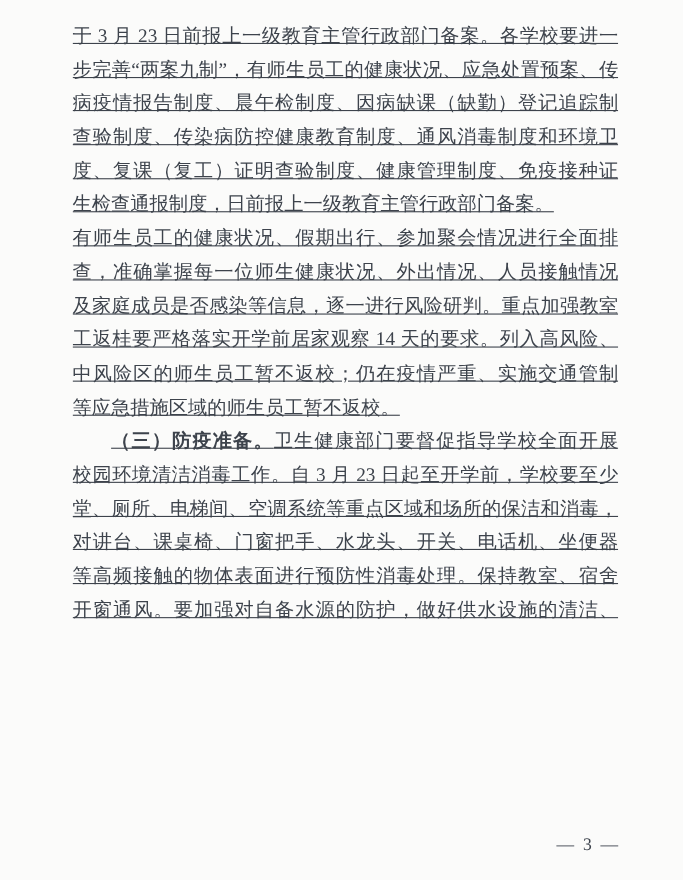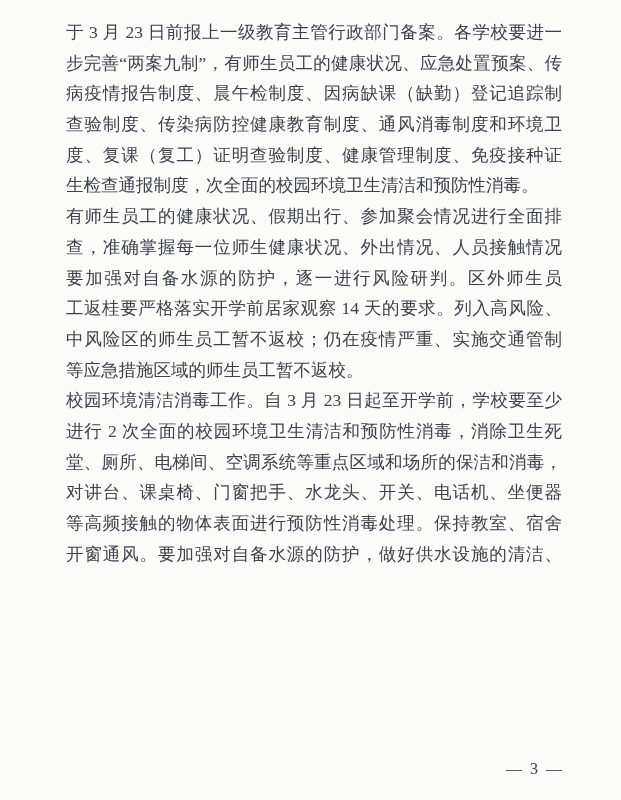--- a/index.html
+++ b/index.html
@@ -27,20 +27,21 @@
     width: 496px;
   }
   .line {
     font-size: 17.5px;
     height: 30.7px;
     line-height: 30.7px;
     text-align: justify;
     text-align-last: justify;
     white-space: normal;
     overflow: hidden;
+    text-decoration: underline;
   }
   .line.paragraph-end {
     text-align-last: left;
   }
   .line.indent {
     text-indent: 2em;
   }
   .line .bold {
     font-weight: bold;
   }
@@ -57,28 +58,28 @@
 </head>
 <body>
 
 <div class="page">
   <div class="doc-body">
       <div class="line"><span>于 3 月 23 日前报上一级教育主管行政部门备案。各学校要进一</span></div>
       <div class="line"><span>步完善“两案九制”，有师生员工的健康状况、应急处置预案、传染</span></div>
       <div class="line"><span>病疫情报告制度、晨午检制度、因病缺课（缺勤）登记追踪制</span></div>
       <div class="line"><span>查验制度、传染病防控健康教育制度、通风消毒制度和环境卫</span></div>
       <div class="line"><span>度、复课（复工）证明查验制度、健康管理制度、免疫接种证</span></div>
-      <div class="line paragraph-end"><span>生检查通报制度，次全面的校园环境卫生清洁和预防性消毒。</span></div>
+      <div class="line paragraph-end"><span>生检查通报制度，日前报上一级教育主管行政部门备案。</span></div>
       <div class="line"><span>有师生员工的健康状况、假期出行、参加聚会情况进行全面排</span></div>
       <div class="line"><span>查，准确掌握每一位师生健康状况、外出情况、人员接触情况</span></div>
-      <div class="line"><span>要加强对自备水源的防护，逐一进行风险研判。区外师生员</span></div>
+      <div class="line"><span>及家庭成员是否感染等信息，逐一进行风险研判。重点加强教室</span></div>
       <div class="line"><span>工返桂要严格落实开学前居家观察 14 天的要求。列入高风险、</span></div>
       <div class="line"><span>中风险区的师生员工暂不返校；仍在疫情严重、实施交通管制</span></div>
       <div class="line paragraph-end"><span>等应急措施区域的师生员工暂不返校。</span></div>
+      <div class="line indent"><span class="bold">（三）防疫准备。</span><span>卫生健康部门要督促指导学校全面开展</span></div>
       <div class="line"><span>校园环境清洁消毒工作。自 3 月 23 日起至开学前，学校要至少</span></div>
-      <div class="line"><span>进行 2 次全面的校园环境卫生清洁和预防性消毒，消除卫生死</span></div>
       <div class="line"><span>堂、厕所、电梯间、空调系统等重点区域和场所的保洁和消毒，</span></div>
       <div class="line"><span>对讲台、课桌椅、门窗把手、水龙头、开关、电话机、坐便器</span></div>
       <div class="line"><span>等高频接触的物体表面进行预防性消毒处理。保持教室、宿舍</span></div>
       <div class="line"><span>开窗通风。要加强对自备水源的防护，做好供水设施的清洁、</span></div>
     </div>
   <div class="page-number">— 3 —</div>
 </div>
 
 </body></html>

